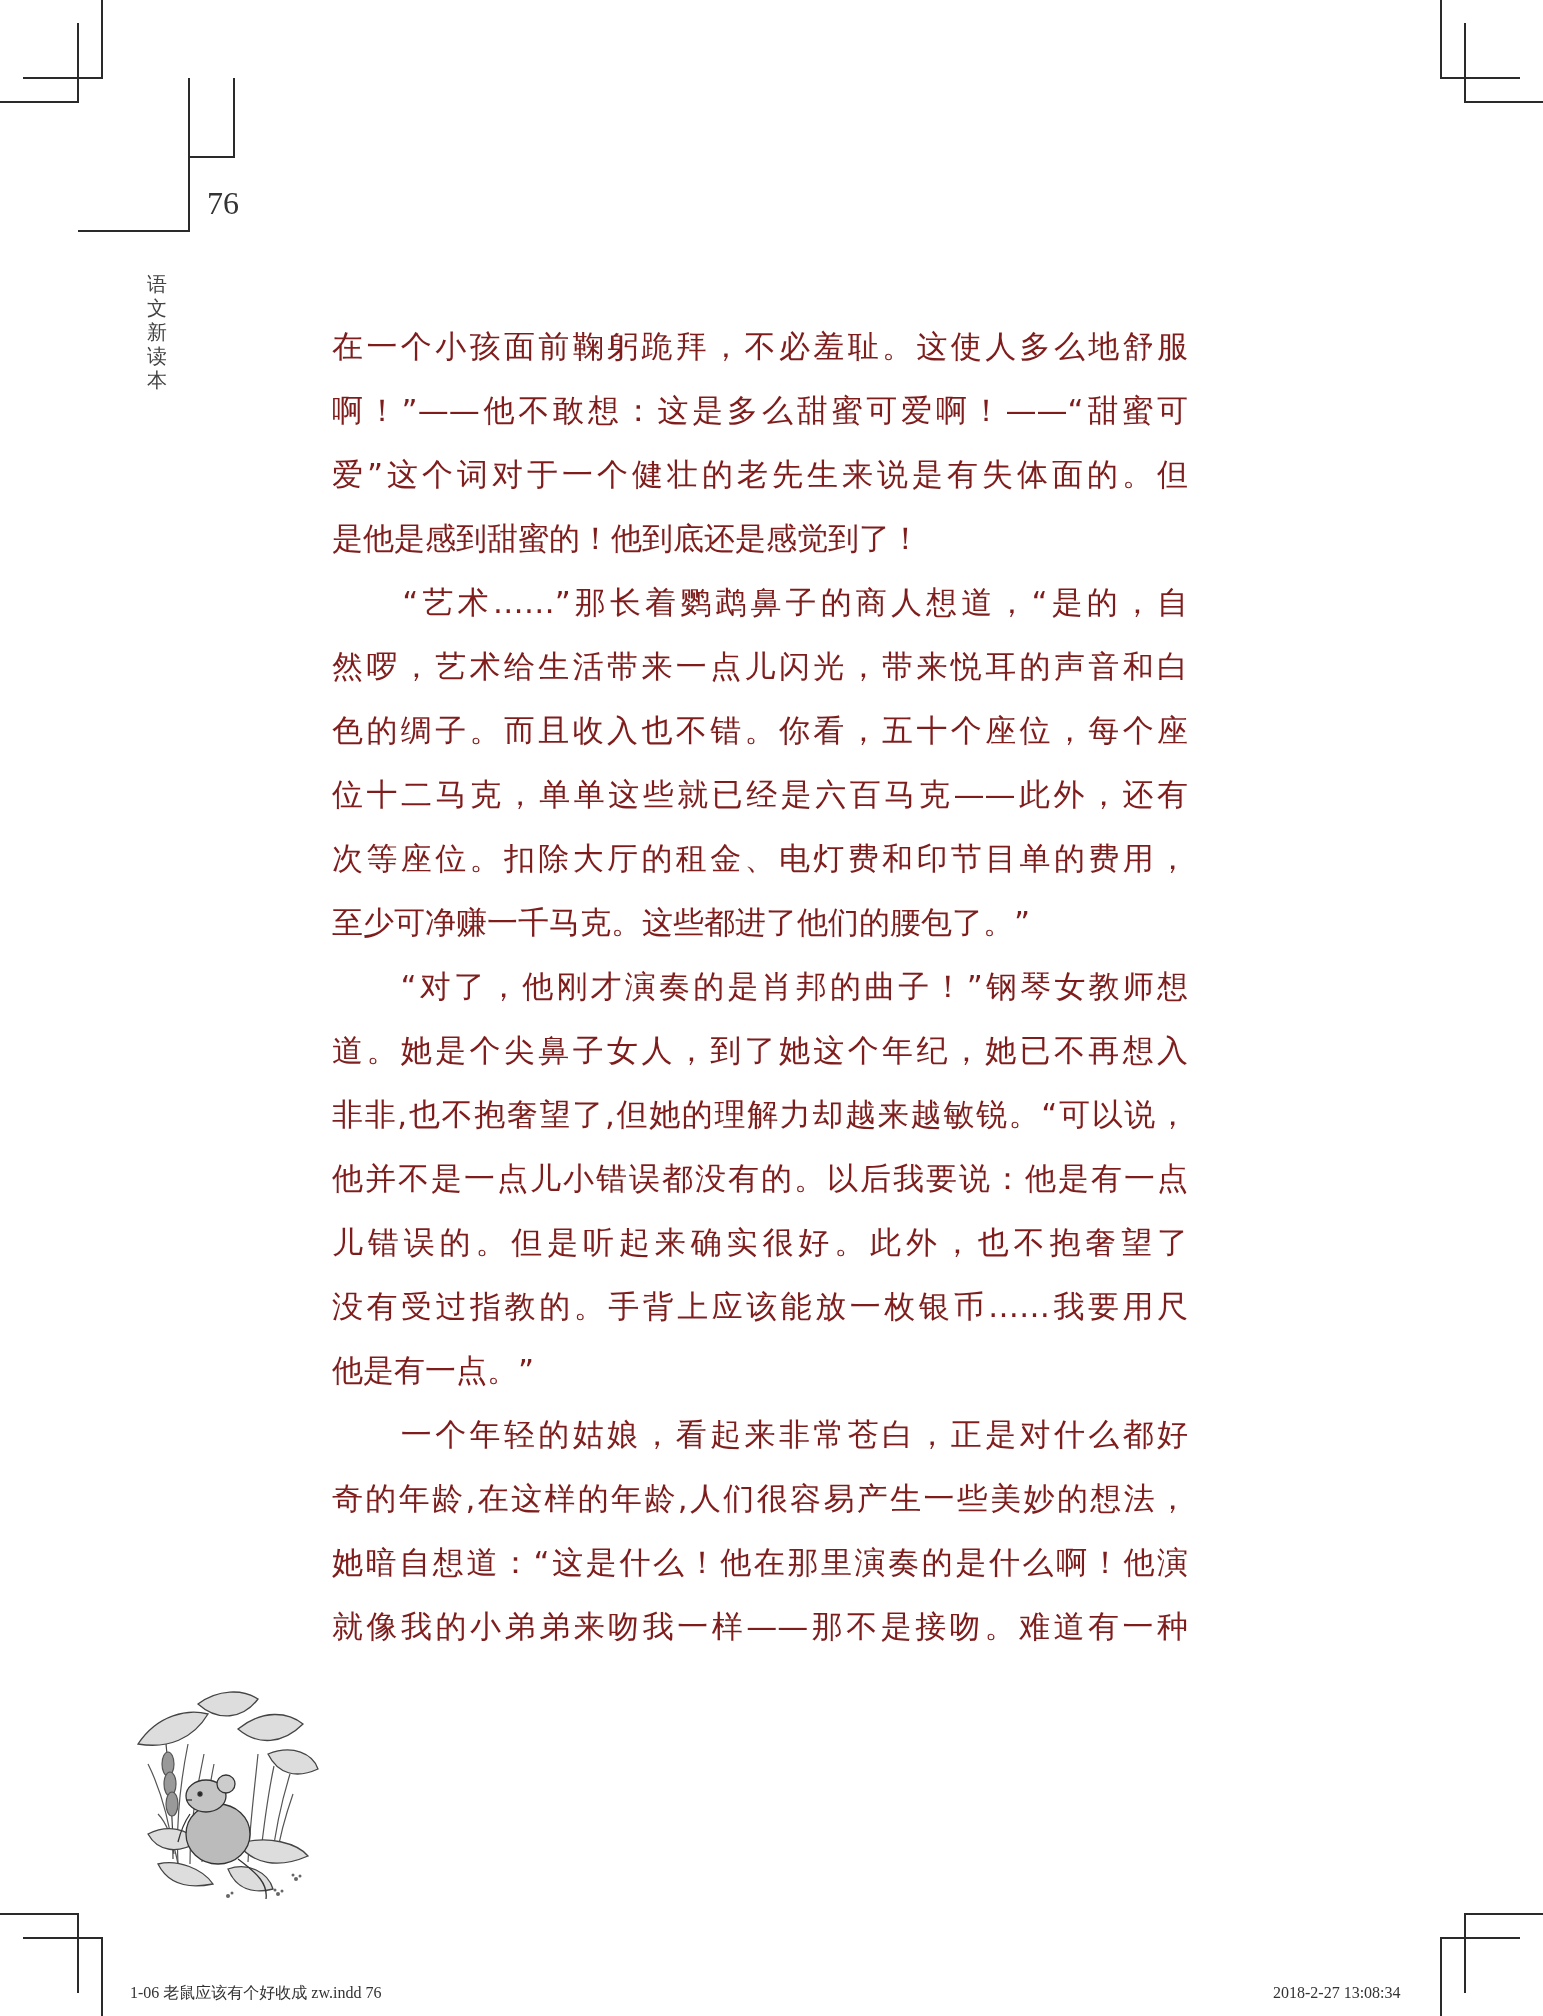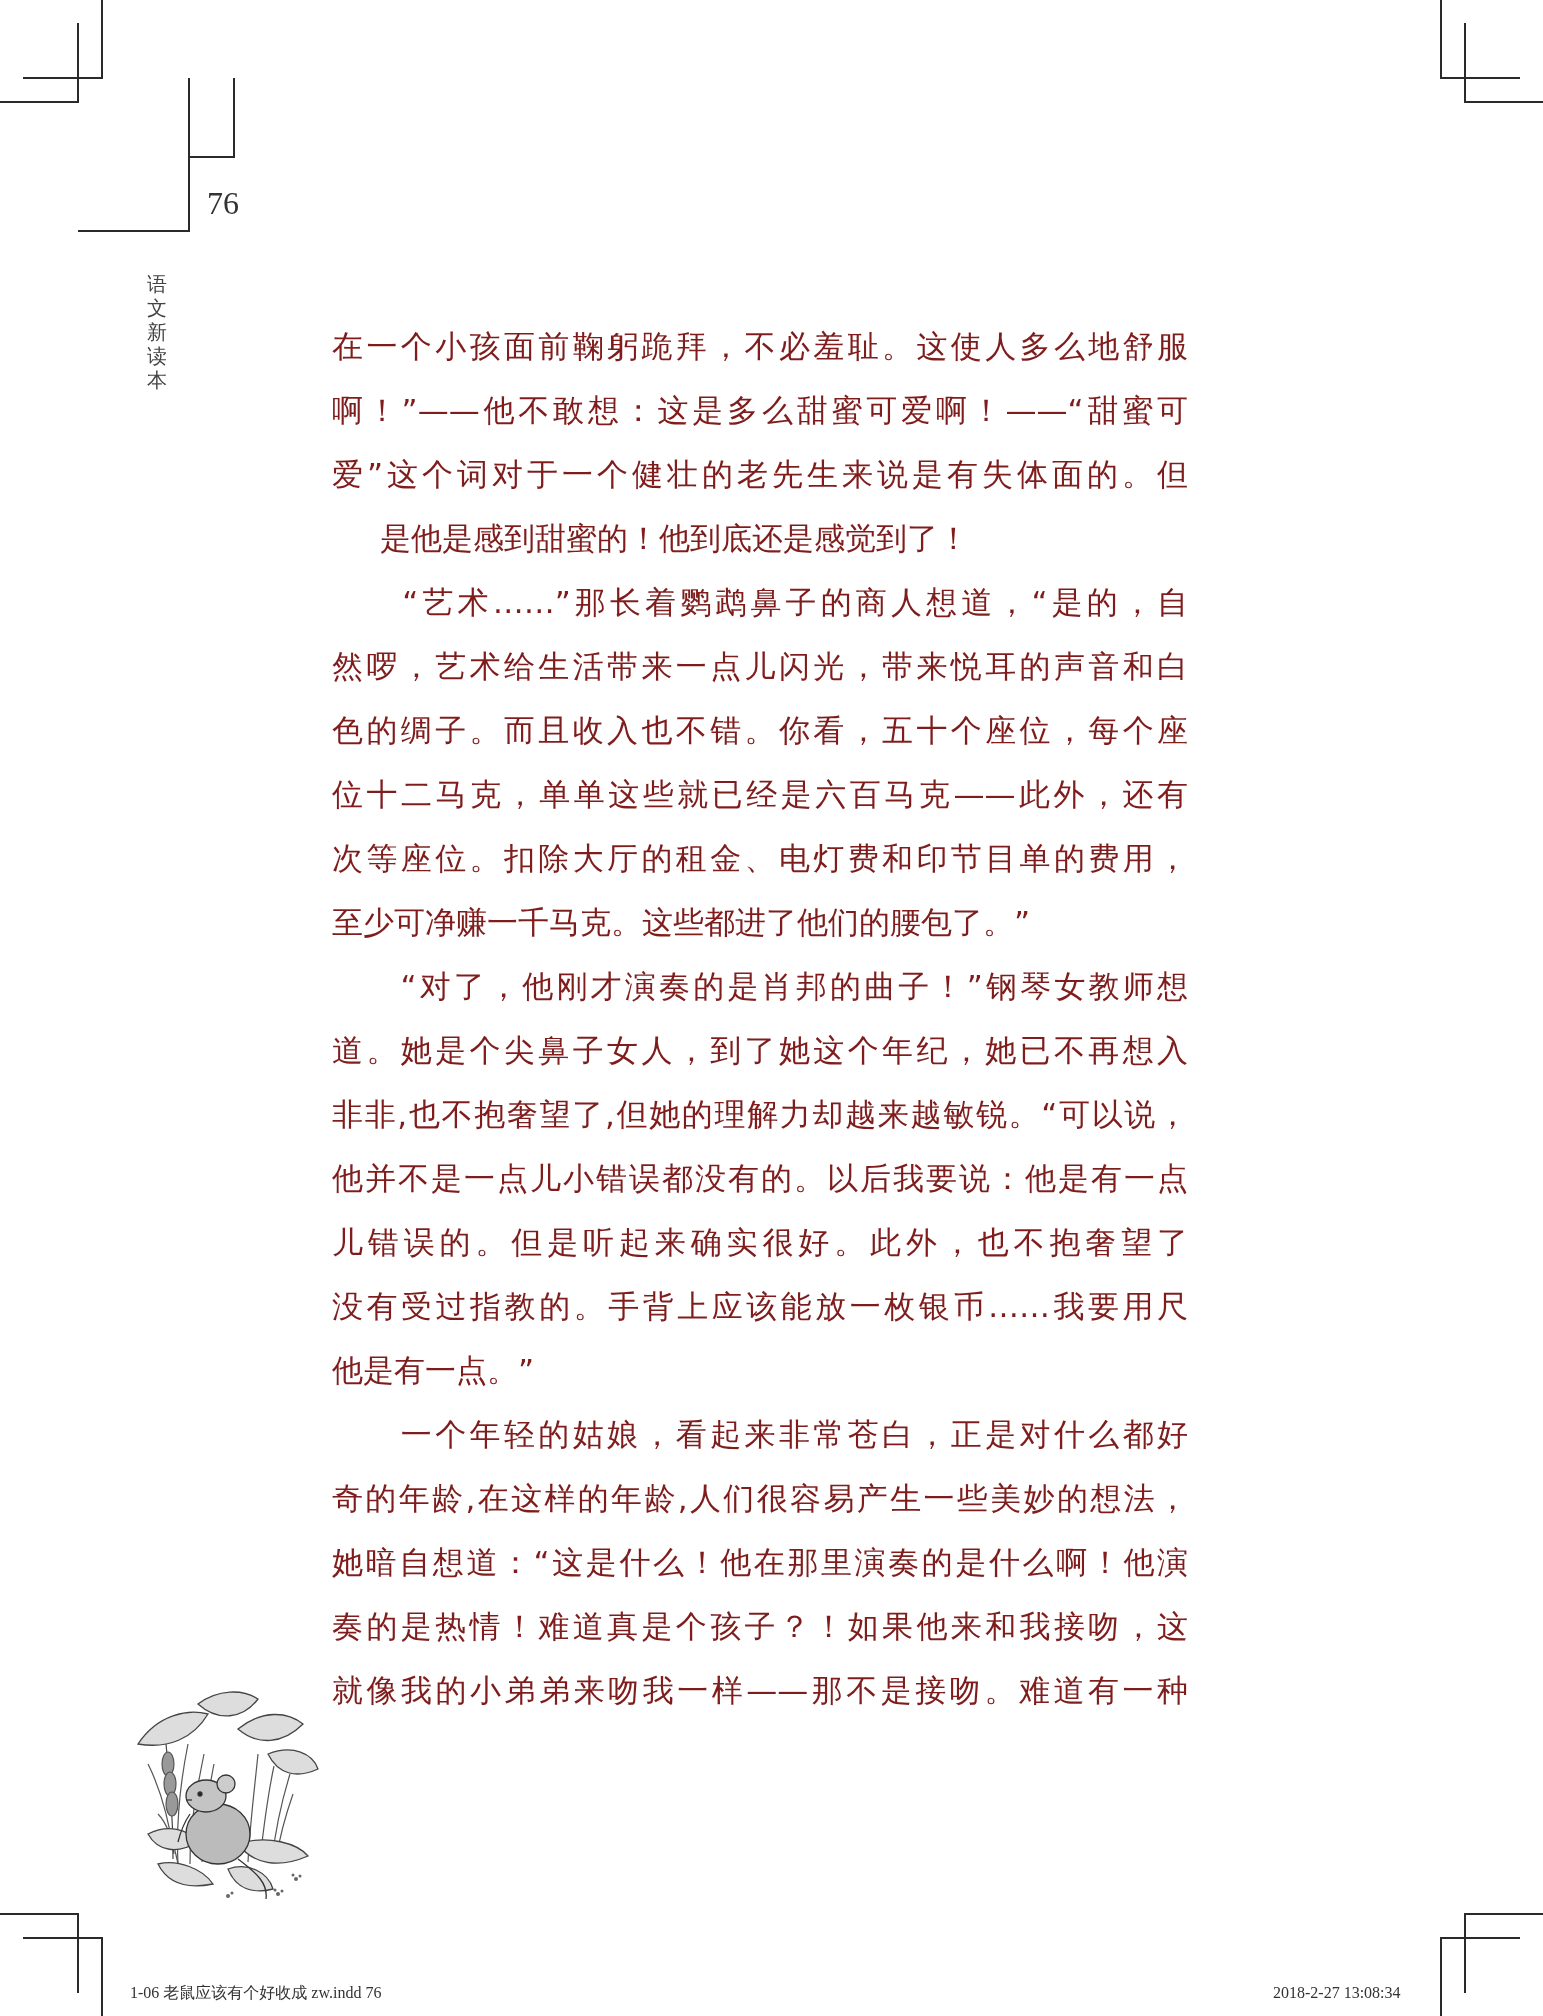--- a/index.html
+++ b/index.html
@@ -75,38 +75,37 @@
 </div>
 
 <div class="page-number">76</div>
 
 <div class="running-head">语文新读本</div>
 
 <div class="body-text" id="body-text">
     <div class="line">在一个小孩面前鞠躬跪拜，不必羞耻。这使人多么地舒服</div>
     <div class="line">啊！”——他不敢想：这是多么甜蜜可爱啊！——“甜蜜可</div>
     <div class="line">爱”这个词对于一个健壮的老先生来说是有失体面的。但</div>
-    <div class="line" style="text-align: left; text-align-last: left; margin-left: 48px;">是他是感到甜蜜的！他到底还是感觉到了！</div>
+    <div class="line" style="text-align: left; text-align-last: left;">是他是感到甜蜜的！他到底还是感觉到了！</div>
     <div class="line">　　“艺术……”那长着鹦鹉鼻子的商人想道，“是的，自</div>
     <div class="line">然啰，艺术给生活带来一点儿闪光，带来悦耳的声音和白</div>
     <div class="line">色的绸子。而且收入也不错。你看，五十个座位，每个座</div>
     <div class="line">位十二马克，单单这些就已经是六百马克——此外，还有</div>
     <div class="line">次等座位。扣除大厅的租金、电灯费和印节目单的费用，</div>
     <div class="line" style="text-align: left; text-align-last: left;">至少可净赚一千马克。这些都进了他们的腰包了。”</div>
     <div class="line">　　“对了，他刚才演奏的是肖邦的曲子！”钢琴女教师想</div>
     <div class="line">道。她是个尖鼻子女人，到了她这个年纪，她已不再想入</div>
     <div class="line">非非,也不抱奢望了,但她的理解力却越来越敏锐。“可以说，</div>
     <div class="line">他并不是一点儿小错误都没有的。以后我要说：他是有一点</div>
     <div class="line">儿错误的。但是听起来确实很好。此外，也不抱奢望了</div>
     <div class="line">没有受过指教的。手背上应该能放一枚银币……我要用尺</div>
     <div class="line" style="text-align: left; text-align-last: left;">他是有一点。”</div>
     <div class="line">　　一个年轻的姑娘，看起来非常苍白，正是对什么都好</div>
     <div class="line">奇的年龄,在这样的年龄,人们很容易产生一些美妙的想法，</div>
     <div class="line">她暗自想道：“这是什么！他在那里演奏的是什么啊！他演</div>
-    <div class="line">奏的是热情！难道真是个孩子？！如果他来和我接吻，这</div>
     <div class="line">就像我的小弟弟来吻我一样——那不是接吻。难道有一种</div>
   </div>
 
 <div class="illustration">
   <svg width="215" height="220" viewBox="0 0 215 220" xmlns="http://www.w3.org/2000/svg">
     <g fill="none" stroke="#555" stroke-width="1.2">
 
       <path d="M60 180 C58 140 62 100 70 60"></path>
       <path d="M72 180 C72 140 78 110 86 70"></path>
       <path d="M84 178 C86 140 90 110 96 80"></path>

